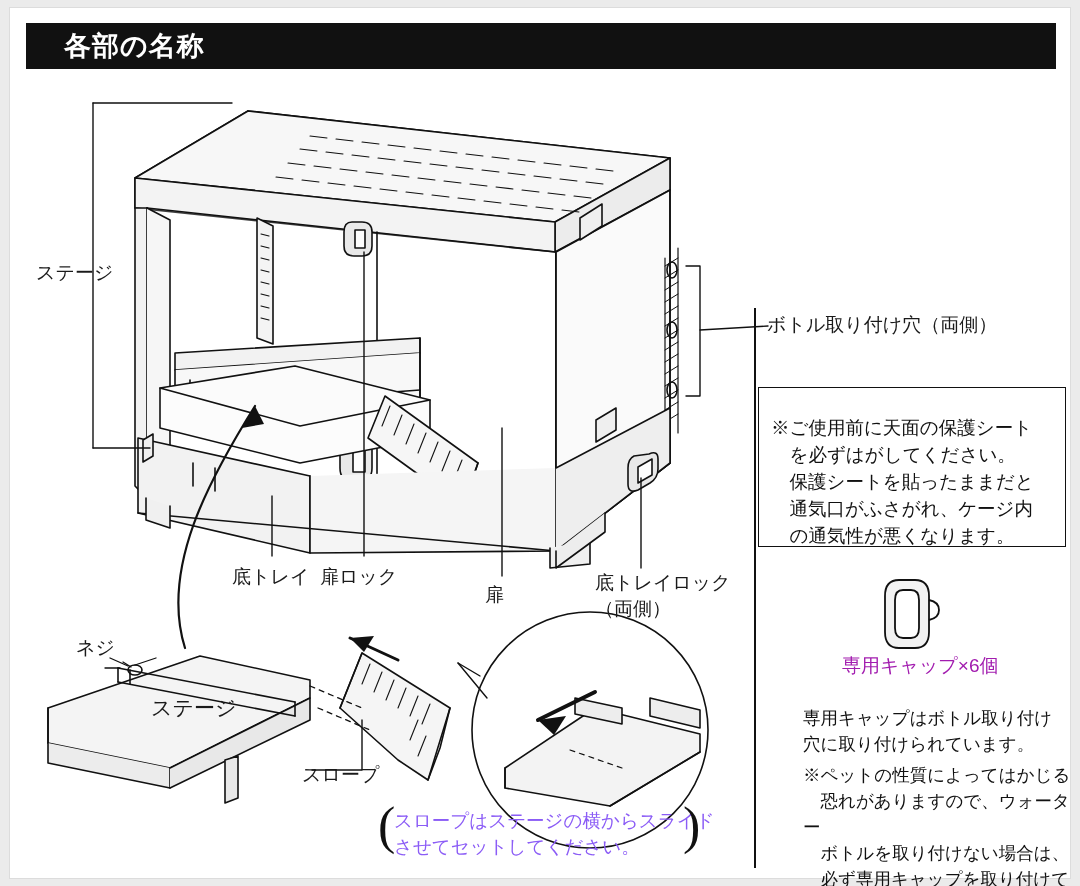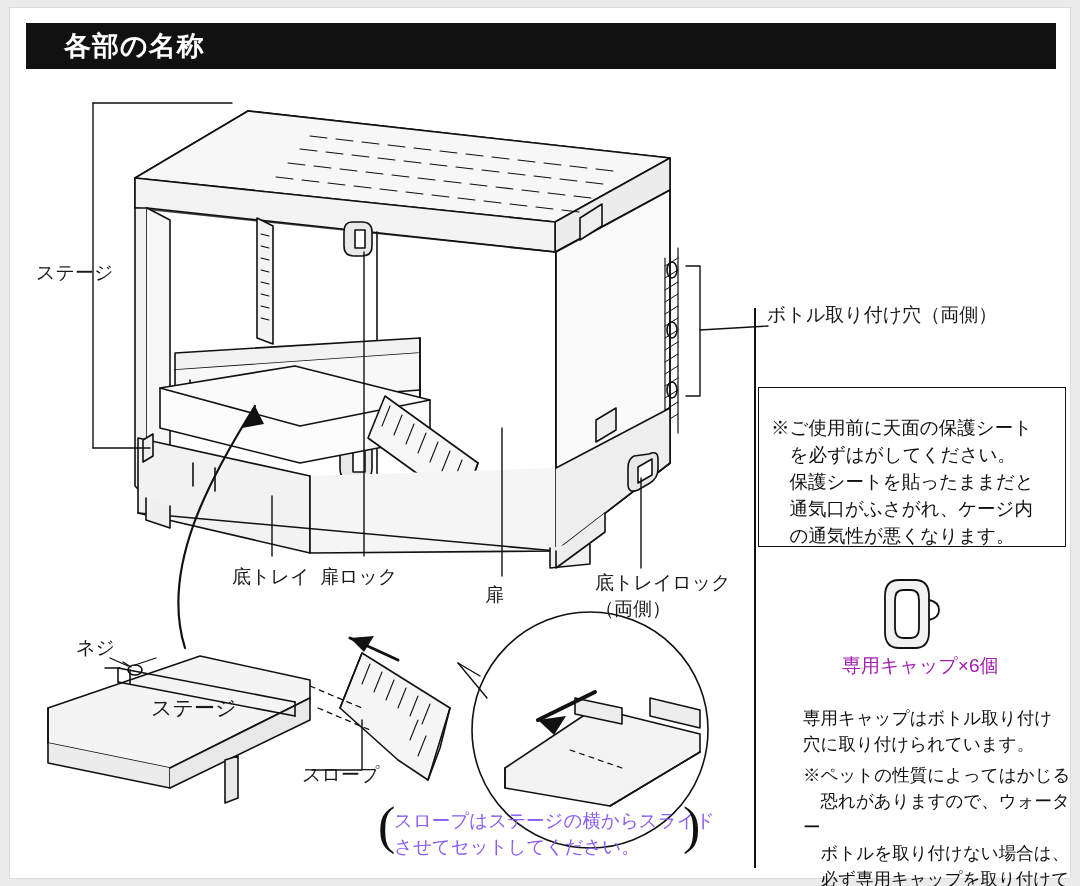--- a/index.html
+++ b/index.html
@@ -323,21 +323,21 @@
     <g fill="none" stroke="#111" stroke-width="1.8">
       <path d="M889,572 q-14,0 -14,16 l0,36 q0,16 14,16 l16,0 q14,0 14,-16 l0,-36 q0,-16 -14,-16 Z" fill="#f2f2f2"></path>
       <path d="M893,582 q-8,0 -8,10 l0,28 q0,10 8,10 l8,0 q8,0 8,-10 l0,-28 q0,-10 -8,-10 Z" fill="#ffffff"></path>
       <path d="M919,592 q10,2 10,10 q0,8 -10,10"></path>
     </g>
   </svg>
 
   <div class="divider"></div>
 
   <div class="lbl" style="left:26px;top:253px;">ステージ</div>
-  <div class="lbl" style="left:757px;top:295px;">ボトル取り付け穴（両側）</div>
+  <div class="lbl" style="left:757px;top:305px;">ボトル取り付け穴（両側）</div>
   <div class="lbl" style="left:222px;top:557px;">底トレイ</div>
   <div class="lbl" style="left:310px;top:557px;">扉ロック</div>
   <div class="lbl" style="left:475px;top:575px;">扉</div>
   <div class="lbl" style="left:585px;top:563px;">底トレイロック</div>
   <div class="lbl" style="left:585px;top:589px;">（両側）</div>
   <div class="lbl" style="left:66px;top:628px;">ネジ</div>
   <div class="lbl" style="left:141px;top:688px;font-size:21px;">ステージ</div>
   <div class="lbl" style="left:292px;top:755px;">スロープ</div>
 
   <div class="note-box">

